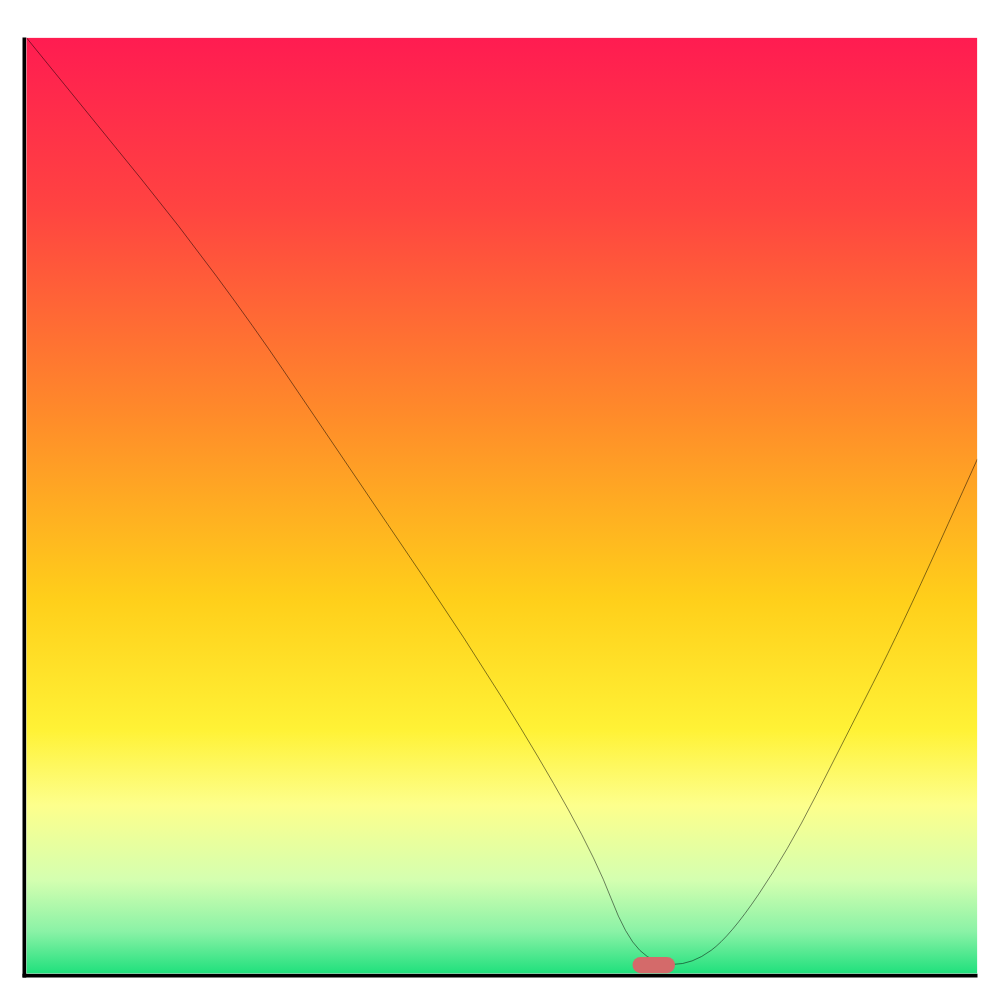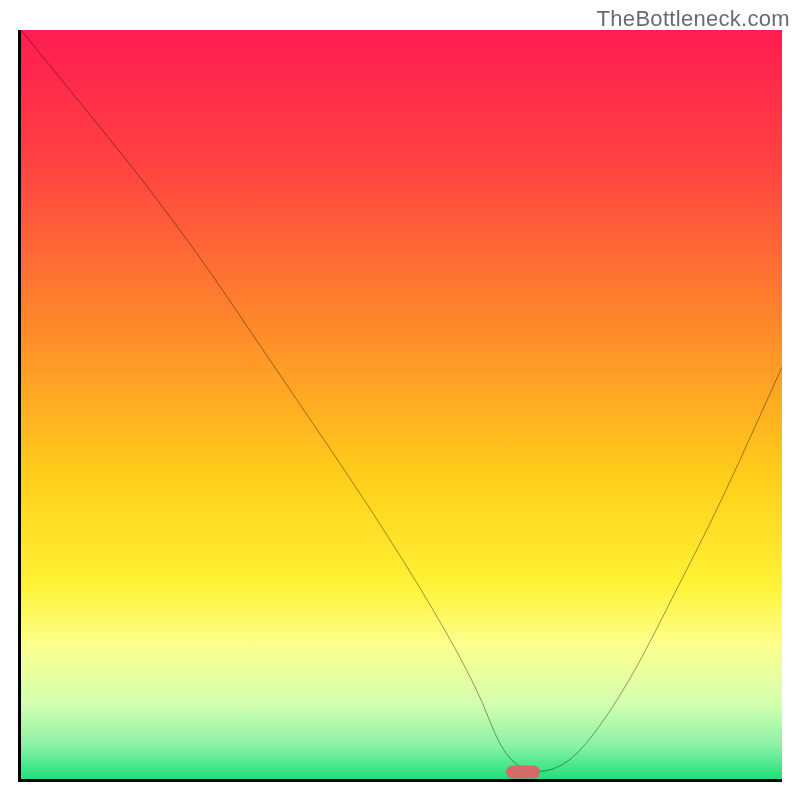--- a/index.html
+++ b/index.html
@@ -59,21 +59,20 @@
     border-radius: 7px;
     background: #d46a6a;
     transform: translate(-50%, -50%);
   }
 </style>
 </head>
 <body>
 
 <div class="stage">
 
-  <div class="watermark">TheBottleneck.com</div>
 
   <div class="plot-area">
 
     <svg class="bg" viewBox="0 0 100 100" preserveAspectRatio="none">
       <defs>
         <linearGradient id="grad" x1="0" y1="0" x2="0" y2="1">
             <stop offset="0%" stop-color="#ff1c51"></stop>
             <stop offset="18%" stop-color="#ff4341"></stop>
             <stop offset="40%" stop-color="#ff8a2a"></stop>
             <stop offset="60%" stop-color="#ffcf1a"></stop>

